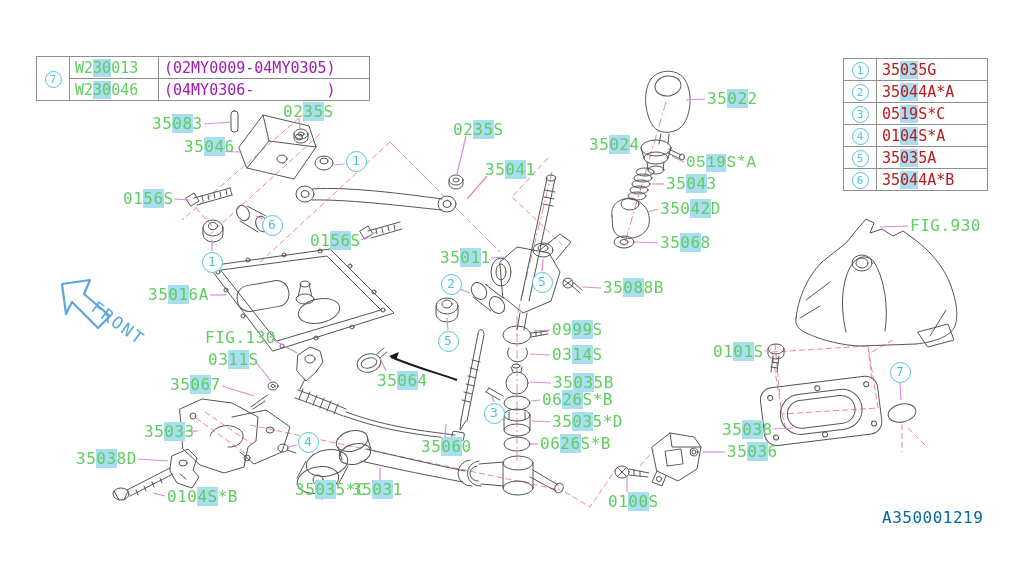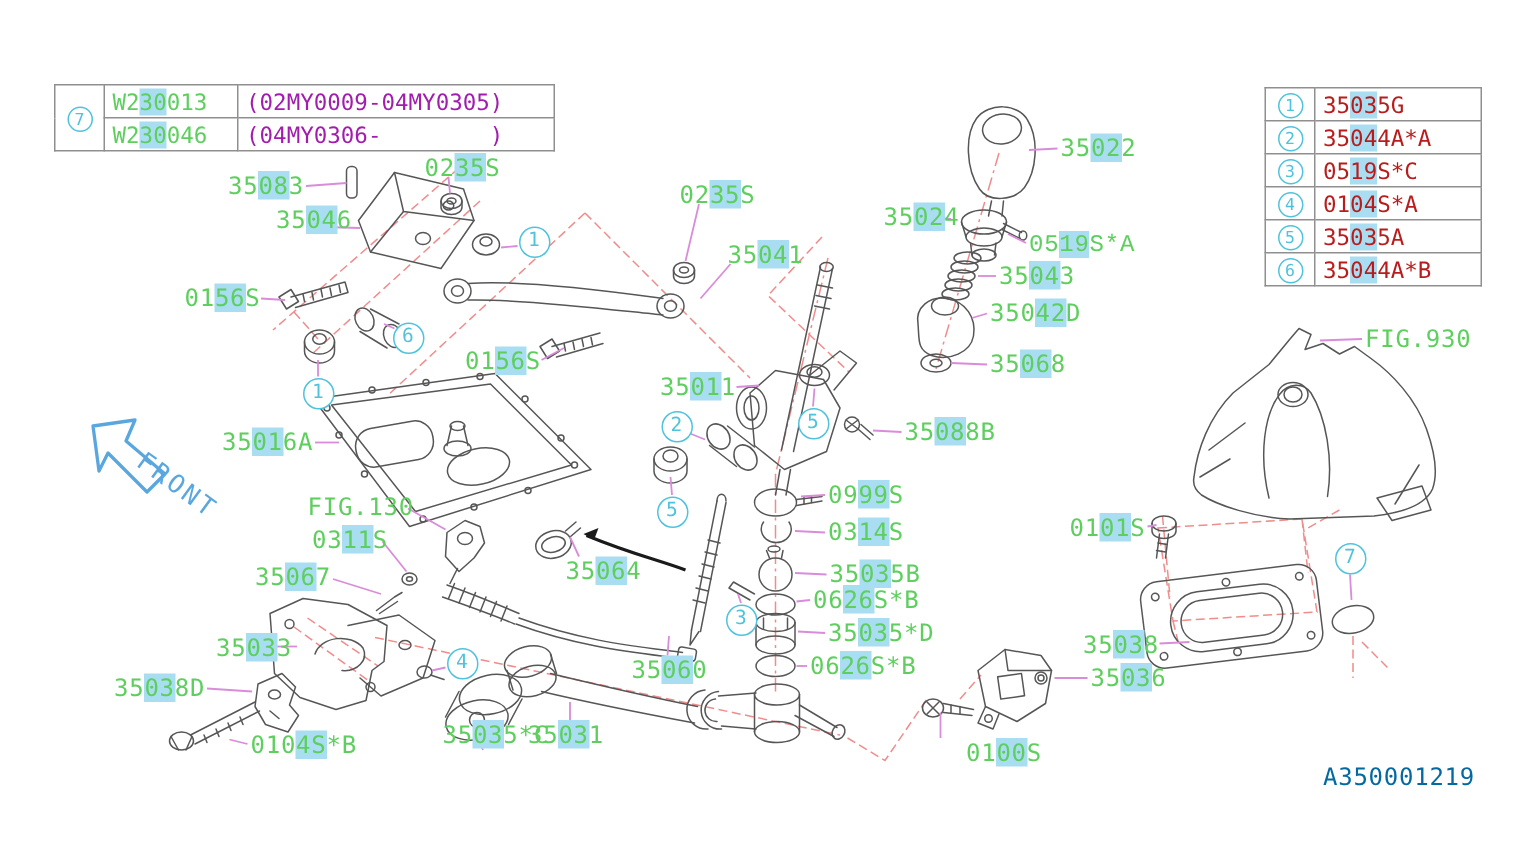--- a/index.html
+++ b/index.html
@@ -361,21 +361,21 @@
       <div class="plabel" style="left: 553px; top: 375px;">35<span class="hl">03</span>5B</div>
       <div class="plabel" style="left: 542px; top: 392px;">06<span class="hl">26</span>S*B</div>
       <div class="plabel" style="left: 552px; top: 414px;">35<span class="hl">03</span>5*D</div>
       <div class="plabel" style="left: 540px; top: 436px;">06<span class="hl">26</span>S*B</div>
       <div class="plabel" style="left: 421px; top: 439px;">35<span class="hl">06</span>0</div>
       <div class="plabel" style="left: 125px; top: 424px; margin-left: 19px;">35<span class="hl">03</span>3</div>
       <div class="plabel" style="left: 76px; top: 451px;">35<span class="hl">03</span>8D</div>
       <div class="plabel" style="left: 167px; top: 489px;">010<span class="hl">4S</span>*B</div>
       <div class="plabel" style="left: 352px; top: 482px;">35<span class="hl">03</span>1</div>
       <div class="plabel" style="left: 295px; top: 482px;">35<span class="hl">03</span>5*C</div>
-      <div class="plabel" style="left: 608px; top: 494px; margin-left: 36px;">01<span class="hl">00</span>S</div>
+      <div class="plabel" style="left: 608px; top: 494px;">01<span class="hl">00</span>S</div>
       <div class="plabel" style="left: 727px; top: 444px;">35<span class="hl">03</span>6</div>
       <div class="plabel" style="left: 722px; top: 422px;">35<span class="hl">03</span>8</div>
       <div class="plabel" style="left: 713px; top: 344px;">01<span class="hl">01</span>S</div>
       <div class="plabel" style="left: 910px; top: 218px;">FIG.930</div>
     </div>
   <div id="callout-layer">
       <div class="callout" style="left: 345.5px; top: 150.5px;">1</div>
       <div class="callout" style="left: 201.5px; top: 251.5px;">1</div>
       <div class="callout" style="left: 261.5px; top: 214.5px;">6</div>
       <div class="callout" style="left: 440.5px; top: 273.5px;">2</div>

